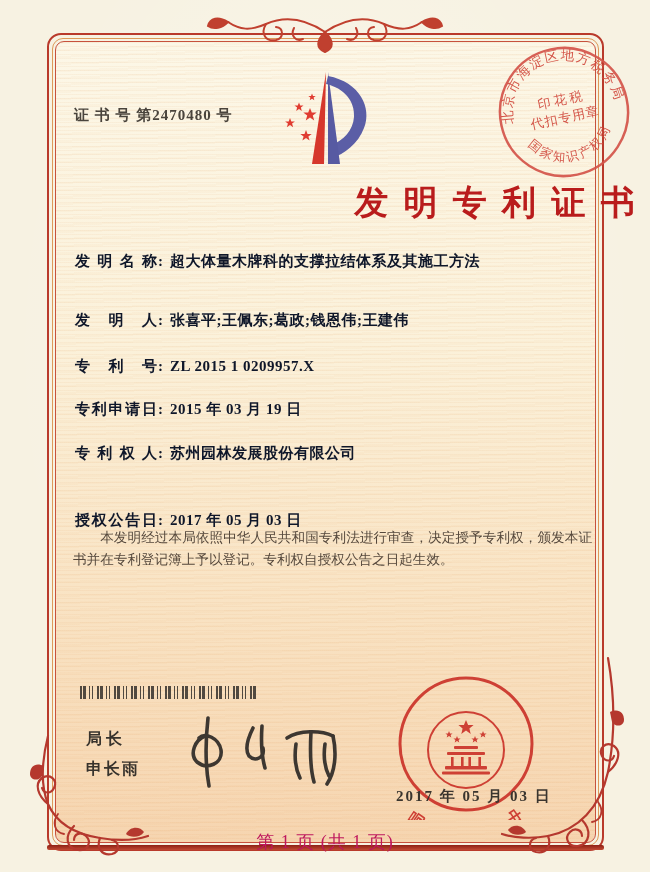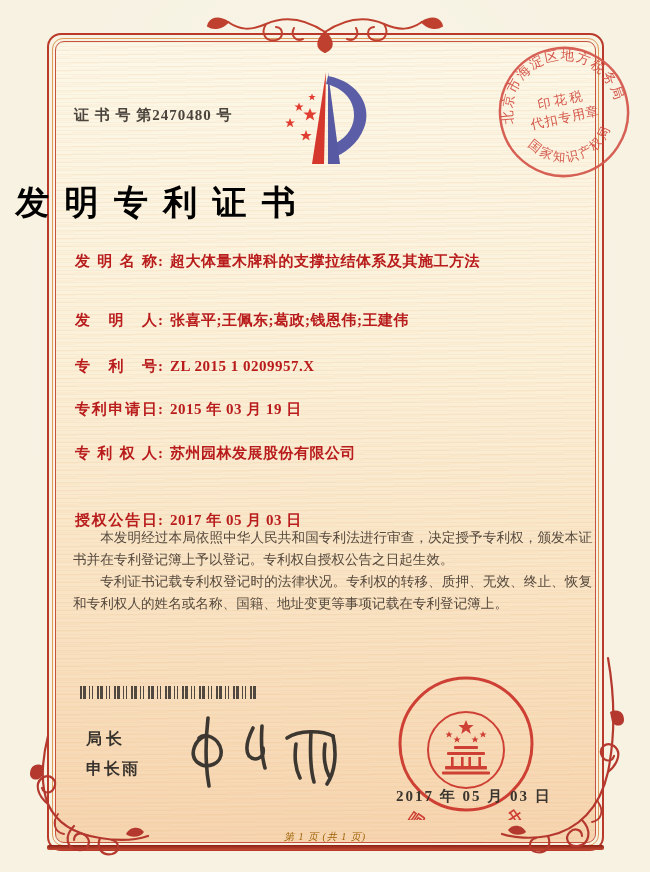--- a/index.html
+++ b/index.html
@@ -19,38 +19,38 @@
     left:56px;top:42px;right:55px;bottom:30px;border-radius:8px;
     background:
       repeating-linear-gradient(180deg, rgba(220,140,70,.07) 0 1px, rgba(255,255,255,0) 1px 4px),
       repeating-linear-gradient(178deg, rgba(230,160,90,.05) 0 2px, rgba(255,255,255,0) 2px 7px),
       linear-gradient(180deg,#fcf7e7 0%,#fbf1da 38%,#f9e4c5 68%,#f6d5b0 100%);
   }
   .bottom-band{left:47px;right:46px;top:845px;height:5px;background:linear-gradient(180deg,#8e2115,#c14a33);border-radius:2px;}
   .ornament{color:#c0402f;}
   
   .cert-no{left:74px;top:74px;font-size:15px;color:#4a443c;letter-spacing:1px;font-weight:600;margin-top:32px;}
-  .title{left:0;top:180px;width:100%;text-align:left;font-size:34px;font-weight:700;color:#000000;
+  .title{left:0;top:180px;width:100%;text-align:right;font-size:34px;font-weight:700;color:#b91c1c;
          letter-spacing:.45em;text-indent:.45em;}
-  .field{left:75px;font-size:15px;color:#b91c1c;font-weight:600;white-space:nowrap;}
+  .field{left:75px;font-size:15px;color:#0f172a;font-weight:600;white-space:nowrap;}
   .flabel{display:inline-block;width:82px;text-align:justify;text-align-last:justify;}
   .fcolon{margin:0 7px 0 1px;}
   .fvalue{letter-spacing:.5px;}
   .paras{left:73px;right:58px;top:527px;font-size:13.6px;line-height:22px;color:#55483c;text-align:justify;}
   .paras p{margin:0;text-indent:2em;}
   .barcode{left:80px;top:686px;width:176px;height:13px;opacity:.85;
     background:repeating-linear-gradient(90deg,#332f2b 0 2px,transparent 2px 3px,#332f2b 3px 6px,
       transparent 6px 9px,#332f2b 9px 10px,transparent 10px 12px,#332f2b 12px 13px,transparent 13px 17px);}
   .signer-title{left:86px;top:729px;font-size:16px;color:#38332d;letter-spacing:4px;font-weight:700;}
   .signer-name{left:86px;top:759px;font-size:16px;color:#38332d;letter-spacing:2px;font-weight:600;}
   .signature{left:175px;top:706px;}
   .tax-seal{left:492px;top:40px;opacity:.92;}
   .agency-seal{left:390px;top:668px;opacity:.95;}
   .seal-date{left:396px;top:787px;font-size:15px;font-weight:700;color:#3a352f;letter-spacing:2px;}
-  .footer{left:0;top:830px;width:100%;text-align:center;font-size:10px;color:#a16207;letter-spacing:1px;font-style:italic;}
+  .footer{left:0;top:830px;width:100%;text-align:center;font-size:18px;color:#be185d;letter-spacing:1px;}
 </style>
 </head>
 <body>
 
 <div class="abs frame1"></div>
 <div class="abs inner-bg"></div>
 <div class="abs frame2"></div>
 <div class="abs frame3"></div>
 <div class="abs bottom-band"></div>
 
@@ -140,21 +140,20 @@
 </div>
 <div class="abs field" style="top:444px">
   <span class="flabel">专利权人</span><span class="fcolon">:</span><span class="fvalue">苏州园林发展股份有限公司</span>
 </div>
 <div class="abs field" style="top:511px">
   <span class="flabel">授权公告日</span><span class="fcolon">:</span><span class="fvalue">2017 年 05 月 03 日</span>
 </div>
 
 <div class="abs paras">
   <p>本发明经过本局依照中华人民共和国专利法进行审查，决定授予专利权，颁发本证书并在专利登记簿上予以登记。专利权自授权公告之日起生效。</p>
-  <p>专利证书记载专利权登记时的法律状况。专利权的转移、质押、无效、终止、恢复和专利权人的姓名或名称、国籍、地址变更等事项记载在专利登记簿上。</p>
 </div>
 
 <div class="abs barcode"></div>
 
 <div class="abs signer-title">局长</div>
 <div class="abs signer-name">申长雨</div>
 
 <svg class="abs signature" width="176" height="88" viewBox="0 0 176 88">
   <g stroke="#3d3731" fill="none" stroke-width="3.6" stroke-linecap="round">
     <path d="M30,30 C20,34 14,48 22,56 C32,64 48,58 46,44 C44,32 30,26 24,32"></path>

